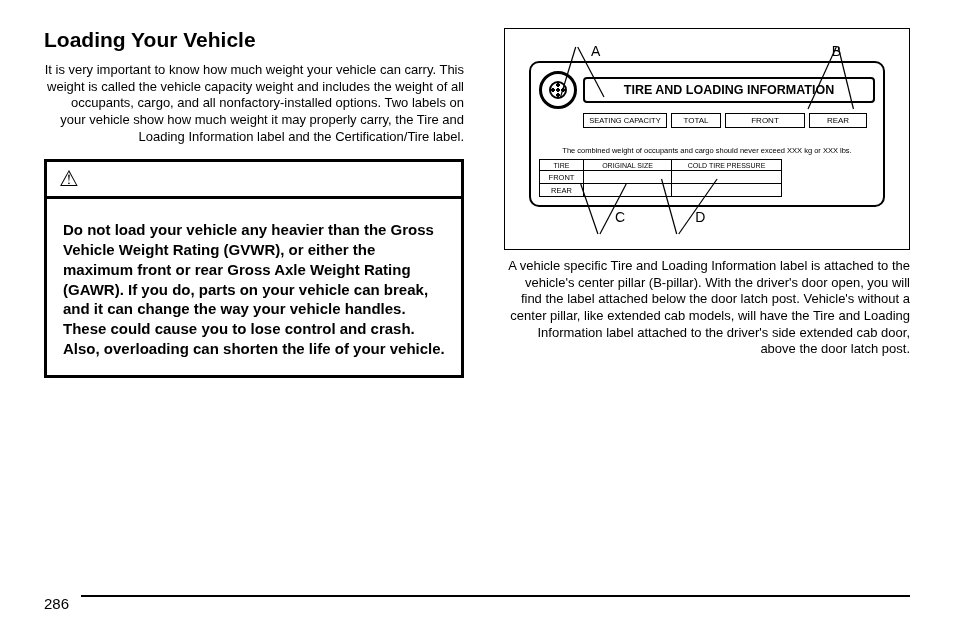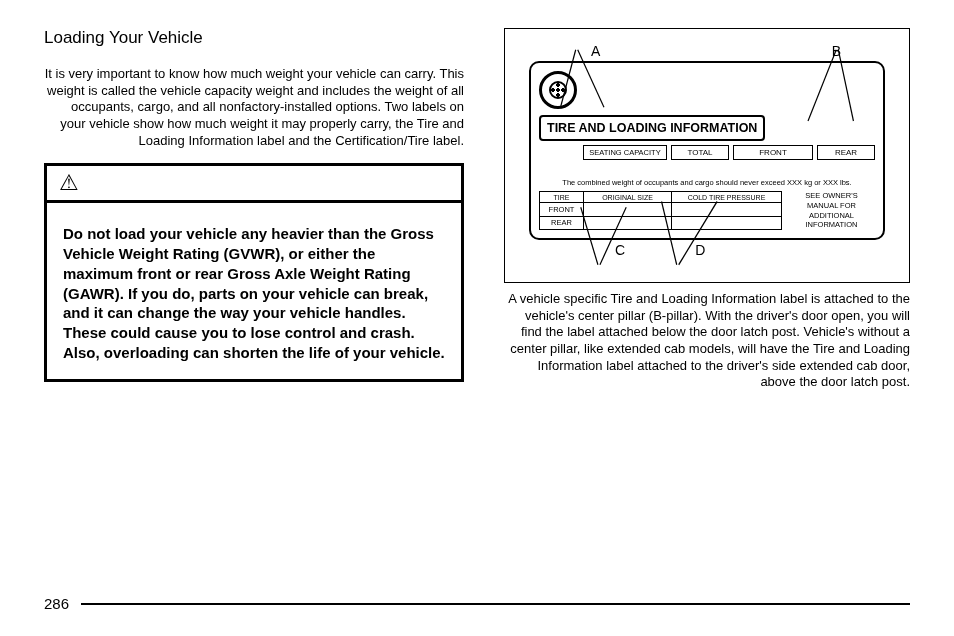--- a/index.html
+++ b/index.html
@@ -13,23 +13,23 @@
     padding: 28px 44px 20px 44px;
   }
   .columns {
     display: flex;
     gap: 40px;
   }
   .col { flex: 1; }
   .col-left { width: 420px; flex: none; }
   .col-right { flex: 1; }
   h2.h-main {
-    font-size: 17px;
-    font-weight: normal;
-    margin-bottom: 18px;
+    font-size: 21px;
+    font-weight: bold;
+    margin-bottom: 10px;
   }
   h3.h-sub {
     font-size: 17px;
     font-weight: bold;
     margin-bottom: 12px;
   }
   p.body {
     font-size: 13px;
     line-height: 1.28;
     margin-bottom: 14px;
@@ -76,21 +76,21 @@
     padding: 0 44px 0 62px;
     margin-bottom: 2px;
   }
   .label-box {
     border: 2px solid #000;
     border-radius: 10px;
     padding: 8px 8px 8px 8px;
     position: relative;
     background: #fff;
   }
-  .row1 { display: flex; align-items: flex-start; gap: 6px; flex-direction: column; }
+  .row1 { display: flex; align-items: center; gap: 6px; }
   .tire-icon {
     width: 38px; height: 38px;
     border: 3px solid #000;
     border-radius: 50%;
     position: relative;
     flex: none;
   }
   .tire-icon::before {
     content: "";
     position: absolute;
@@ -119,21 +119,21 @@
     display: flex; gap: 4px;
     margin-top: 4px; margin-left: 44px;
     font-size: 8px;
   }
   .cell {
     border: 1px solid #000;
     padding: 2px 4px;
     text-align: center;
   }
   .row2 .c1 { width: 84px; font-size: 7.5px;}
-  .row2 .c2 { width: 58px; }
+  .row2 .c2 { width: 50px; }
   .row2 .c3 { width: 80px; }
   .row2 .c4 { width: 58px; }
   .weight-line {
     font-size: 7.5px;
     margin-top: 18px;
     text-align: center;
   }
   .row3wrap { display: flex; gap: 6px; margin-top: 4px; }
   .tire-table {
     border-collapse: collapse;
@@ -162,21 +162,21 @@
   .caption {
     text-align: center;
     font-weight: bold;
     font-size: 14px;
     margin: 6px 0 8px 0;
   }
   .footer {
     position: absolute;
     left: 44px; right: 44px; bottom: 24px;
     display: flex;
-    align-items: center;
+    align-items: flex-start;
     gap: 12px;
   }
   .page-num { font-size: 15px; }
   .rule {
     flex: 1;
     height: 2px;
     background: #000;
   }
   svg.markwrap {
     position: absolute;
@@ -235,26 +235,20 @@
                   <td></td>
                   <td></td>
                 </tr>
             <tr>
                   <td>REAR</td>
                   <td></td>
                   <td></td>
                 </tr>
           </tbody>
             </table>
-          <div class="owners">
-            <div>SEE OWNER'S</div>
-            <div>MANUAL FOR</div>
-            <div>ADDITIONAL</div>
-            <div>INFORMATION</div>
-          </div>
         </div>
       </div>
 
       <div class="cd-row">
         <span>C</span>
         <span>D</span>
       </div>
 
       <svg class="markwrap" width="100%" height="100%" viewBox="0 0 400 220" preserveAspectRatio="none">
 

